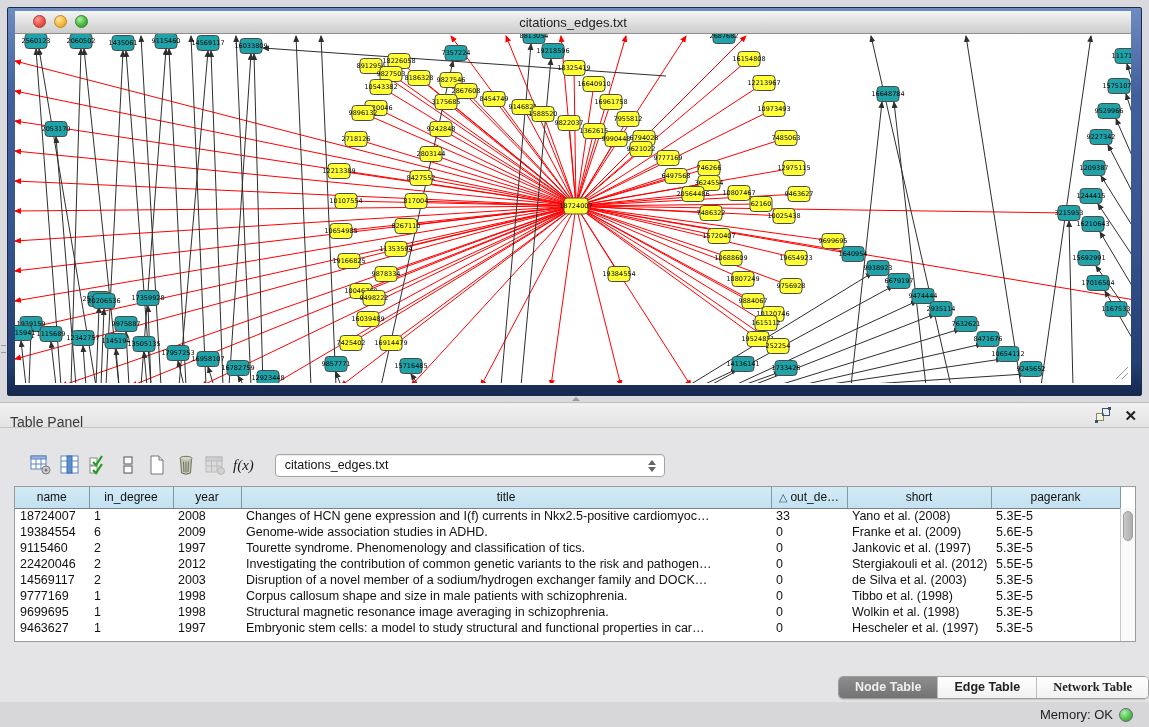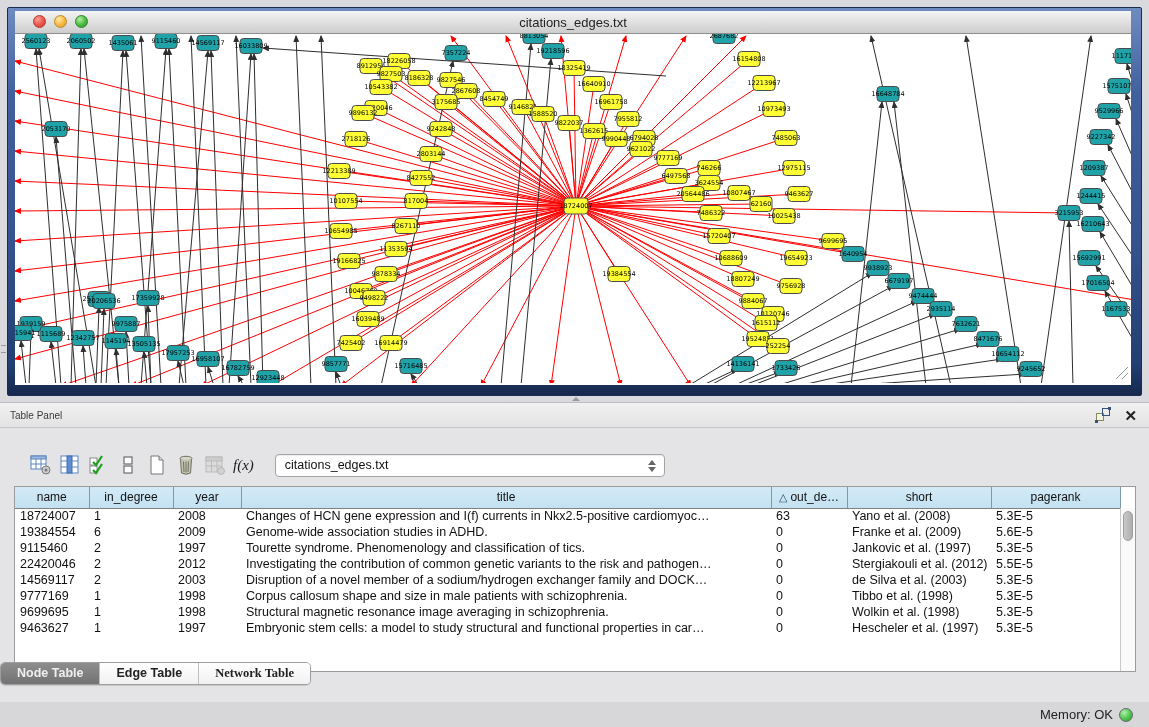--- a/index.html
+++ b/index.html
@@ -42,21 +42,21 @@
     content:""; position:absolute; left:2px; top:0;
     border-left:4px solid transparent; border-right:4px solid transparent; border-bottom:4px solid #9a9a9a;
   }
   
   .table-panel { position:absolute; left:0; top:402px; width:1149px; height:300px; background:#e4e4e6; }
   .panel-header {
     position:relative; height:26px;
     background:linear-gradient(180deg,#f1f1f1,#e3e3e3);
     border-top:1px solid #bdbdbd; border-bottom:1px solid #c6c6c6;
   }
-  .panel-title { position:absolute; left:10px; top:0; line-height:25px; font-size:10px; color:#3a3a3a; }
+  .panel-title { position:absolute; left:10px; top:7px; line-height:25px; font-size:14px; color:#3a3a3a; }
   .panel-header-icons { position:absolute; right:12px; top:4px; display:flex; gap:12px; align-items:center; }
   .float-icon { width:17px; height:17px; position:relative; display:inline-block; }
   .float-icon .sq1 { position:absolute; left:1px; top:6px; width:8px; height:8px; border:1px solid #8a8a58; background:#f4f2e2; }
   .float-icon .sq2 { position:absolute; left:7px; top:1px; width:8px; height:8px; border:1px solid #36517c; }
   .float-icon .dot1,{ }
   .float-icon .dot1 { position:absolute; left:0px; top:13px; width:3px; height:3px; background:#36517c; }
   .float-icon .dot2 { position:absolute; left:13px; top:0px; width:3px; height:3px; background:#36517c; }
   .close-x { font-size:15px; font-weight:bold; color:#222; line-height:17px; cursor:default; }
   
   .panel-toolbar { position:absolute; left:30px; top:48px; height:30px; display:flex; align-items:center; gap:7px; }
@@ -72,21 +72,21 @@
   .net-select .updown::before {
     content:""; position:absolute; left:1px; top:2px;
     border-left:4px solid transparent; border-right:4px solid transparent; border-bottom:5px solid #666;
   }
   .net-select .updown::after {
     content:""; position:absolute; left:1px; bottom:2px;
     border-left:4px solid transparent; border-right:4px solid transparent; border-top:5px solid #666;
   }
   
   .data-table-wrap {
-    position:absolute; left:14px; top:84px; width:1122px; height:186px;
+    position:absolute; left:14px; top:84px; width:1122px; height:156px;
     background:#fff; border:1px solid #9b9b9b;
   }
   table.data { border-collapse:collapse; width:1105px; table-layout:fixed; }
   table.data th {
     height:21px; background:linear-gradient(180deg,#d3eaf6,#c3e1f1);
     border-right:1px solid #7e99a8; border-bottom:1px solid #808080;
     font-size:12px; font-weight:normal; color:#111; text-align:center; overflow:hidden; white-space:nowrap;
   }
   table.data th .sort-tri { color:#274b66; font-size:11px; margin-right:3px; }
   table.data td {
@@ -97,21 +97,21 @@
   col.c4{width:76px} col.c5{width:144px} col.c6{width:129px}
   .vscroll {
     position:absolute; right:0; top:21px; bottom:0; width:15px;
     background:#fafafa; border-left:1px solid #c9c9c9;
   }
   .vscroll .thumb {
     position:absolute; left:2px; top:3px; width:10px; height:30px;
     background:linear-gradient(90deg,#c9c9c9,#aeaeae); border-radius:5px; border:1px solid #9e9e9e;
   }
   
-  .table-tabs { position:absolute; left:0; right:0; top:260px; display:flex; justify-content:flex-start; }
+  .table-tabs { position:absolute; left:0; right:0; top:274px; display:flex; justify-content:flex-end; }
   .seg {
     display:flex; border:1px solid #9e9e9e; border-radius:5px; overflow:hidden;
     background:#fdfdfd; box-shadow:0 1px 1px rgba(0,0,0,0.12);
   }
   .seg .tab {
     padding:0 16px; height:21px; line-height:21px; font-size:12.5px; font-weight:600; color:#222;
     border-right:1px solid #bfbfbf; background:linear-gradient(180deg,#ffffff,#f1f1f1);
   }
   .seg .tab:last-child { border-right:none;font-family:Liberation Serif, serif; }
   .seg .tab.active { background:linear-gradient(180deg,#8d8d8d,#737373); color:#efefef; }
@@ -889,21 +889,21 @@
             <th><span>short</span></th>
             <th><span>pagerank</span></th>
           </tr>
         </thead>
       <tbody id="table-body">
           <tr>
             <td>18724007</td>
             <td>1</td>
             <td>2008</td>
             <td>Changes of HCN gene expression and I(f) currents in Nkx2.5-positive cardiomyoc…</td>
-            <td>63</td>
+            <td>33</td>
             <td>Yano et al. (2008)</td>
             <td>5.3E-5</td>
           </tr>
           <tr>
             <td>19384554</td>
             <td>6</td>
             <td>2009</td>
             <td>Genome-wide association studies in ADHD.</td>
             <td>0</td>
             <td>Franke et al. (2009)</td>

